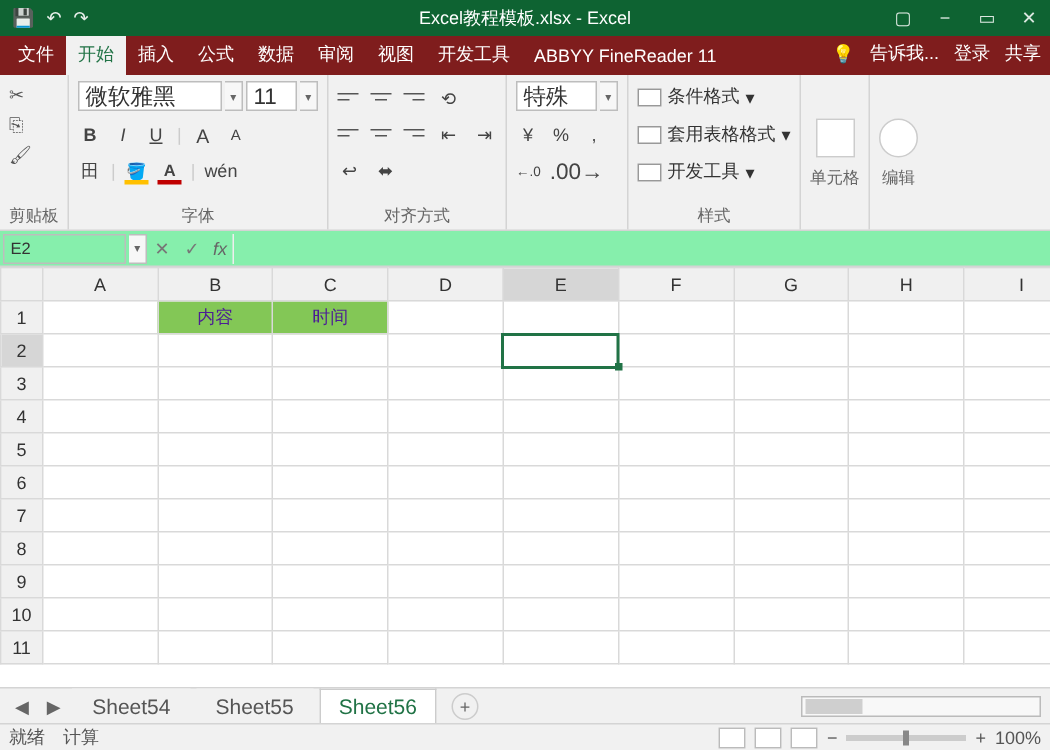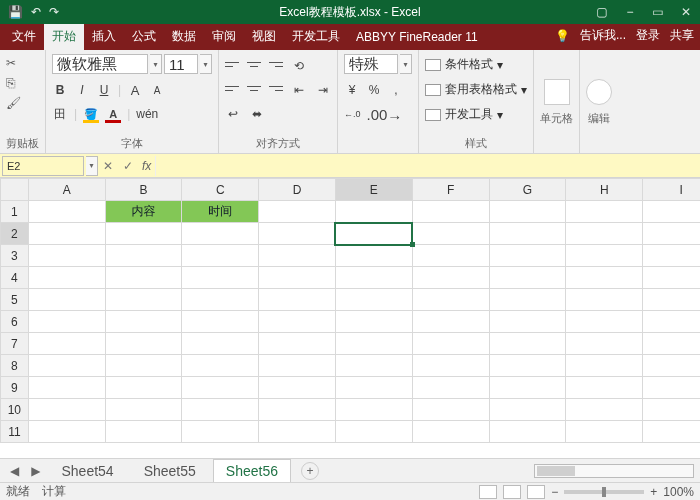--- a/index.html
+++ b/index.html
@@ -39,34 +39,34 @@
 .align-ico{width:14px;height:12px;display:inline-block;position:relative}
 .align-ico::before,.align-ico::after{content:"";position:absolute;height:1px;background:#555;left:0}
 .al::before{width:14px;top:2px}.al::after{width:8px;top:6px}
 .ac::before{width:14px;top:2px}.ac::after{width:8px;top:6px;left:3px}
 .ar::before{width:14px;top:2px}.ar::after{width:8px;top:6px;left:6px}
 .num-g .combo{width:54px}
 .styles-g .srow{display:flex;gap:4px;align-items:center;margin:2px 0;color:#333;font-size:11px}
 .styles-g .sico{width:16px;height:12px;border:1px solid #999;background:#fff}
 .cells-g,.edit-g{display:flex;flex-direction:column;align-items:center;justify-content:center}
 .big-ico{width:26px;height:26px;border:1px solid #ccc;background:#fff;margin-bottom:4px}
-.formula-bar{height:24px;background:#fef9c3;border-bottom:1px solid #d4d4d4;display:flex;align-items:center}
+.formula-bar{height:24px;background:#86efac;border-bottom:1px solid #d4d4d4;display:flex;align-items:center}
 .namebox{width:82px;height:20px;border:1px solid #bdbdbd;margin:0 2px;padding:0 4px;display:flex;align-items:center;font-size:11px;color:#333}
 .fbtn{width:20px;text-align:center;color:#777}
 .fxlab{font-style:italic;color:#666;padding:0 4px}
 .sheet{position:relative;height:280px;overflow:hidden;background:#fff}
 table{border-collapse:collapse;width:720px}
 th,td{border:1px solid #d9d9d9;height:22px;font-size:12px;color:#333;text-align:center;font-weight:normal}
 th{background:#f0f0f0}
 .corner{width:26px;background:#f0f0f0}
 .rowh{width:26px;background:#f0f0f0}
 td{width:72px;background:#fff}
 .ch-sel{background:#d6d6d6!important}
 .rh-sel{background:#d6d6d6!important}
-.gcell{background:#83c756!important;color:#0f172a}
+.gcell{background:#83c756!important;color:#4c1d95}
 .sel{outline:2px solid #217346;outline-offset:-1px;position:relative}
 .sel::after{content:"";position:absolute;right:-3px;bottom:-3px;width:5px;height:5px;background:#217346}
 .tabs-strip{height:24px;background:#f1f1f1;border-top:1px solid #d4d4d4;display:flex;align-items:center;padding:0 6px;gap:4px}
 .navtab{padding:0 4px;color:#666}
 .stab{padding:3px 12px;background:#fff;border:1px solid #ccc;border-bottom:none;color:#217346;font-size:14px}
 .stab.inactive{background:#f1f1f1;border-color:transparent;color:#555}
 .newtab{width:18px;height:18px;border:1px solid #ccc;border-radius:10px;display:flex;align-items:center;justify-content:center;color:#666;margin-left:6px}
 .hscroll{margin-left:auto;width:160px;height:14px;border:1px solid #bbb;background:#f8f8f8;position:relative}
 .hscroll::after{content:"";position:absolute;left:2px;top:1px;width:38px;height:10px;background:#cfcfcf}
 .status{height:18px;background:#f1f1f1;border-top:1px solid #d4d4d4;display:flex;align-items:center;padding:0 6px;color:#555;font-size:11px;gap:12px}

